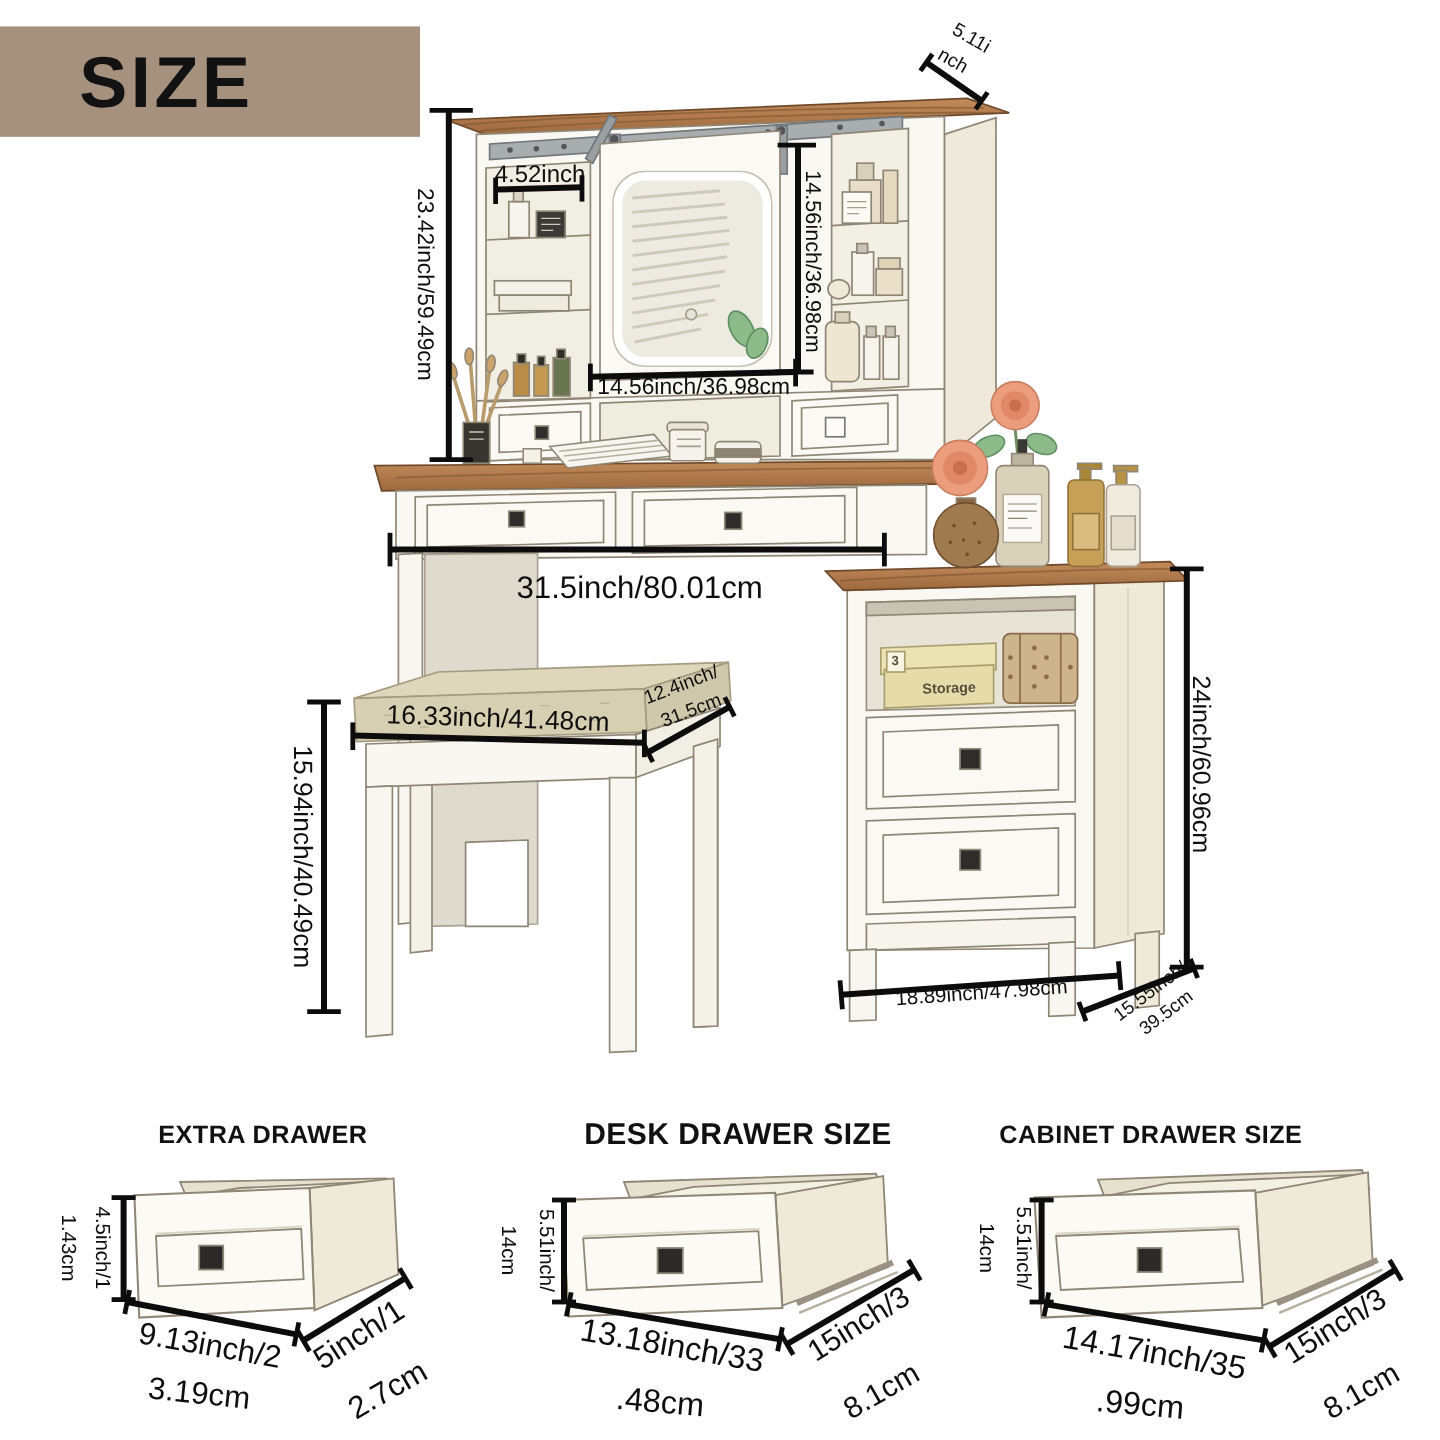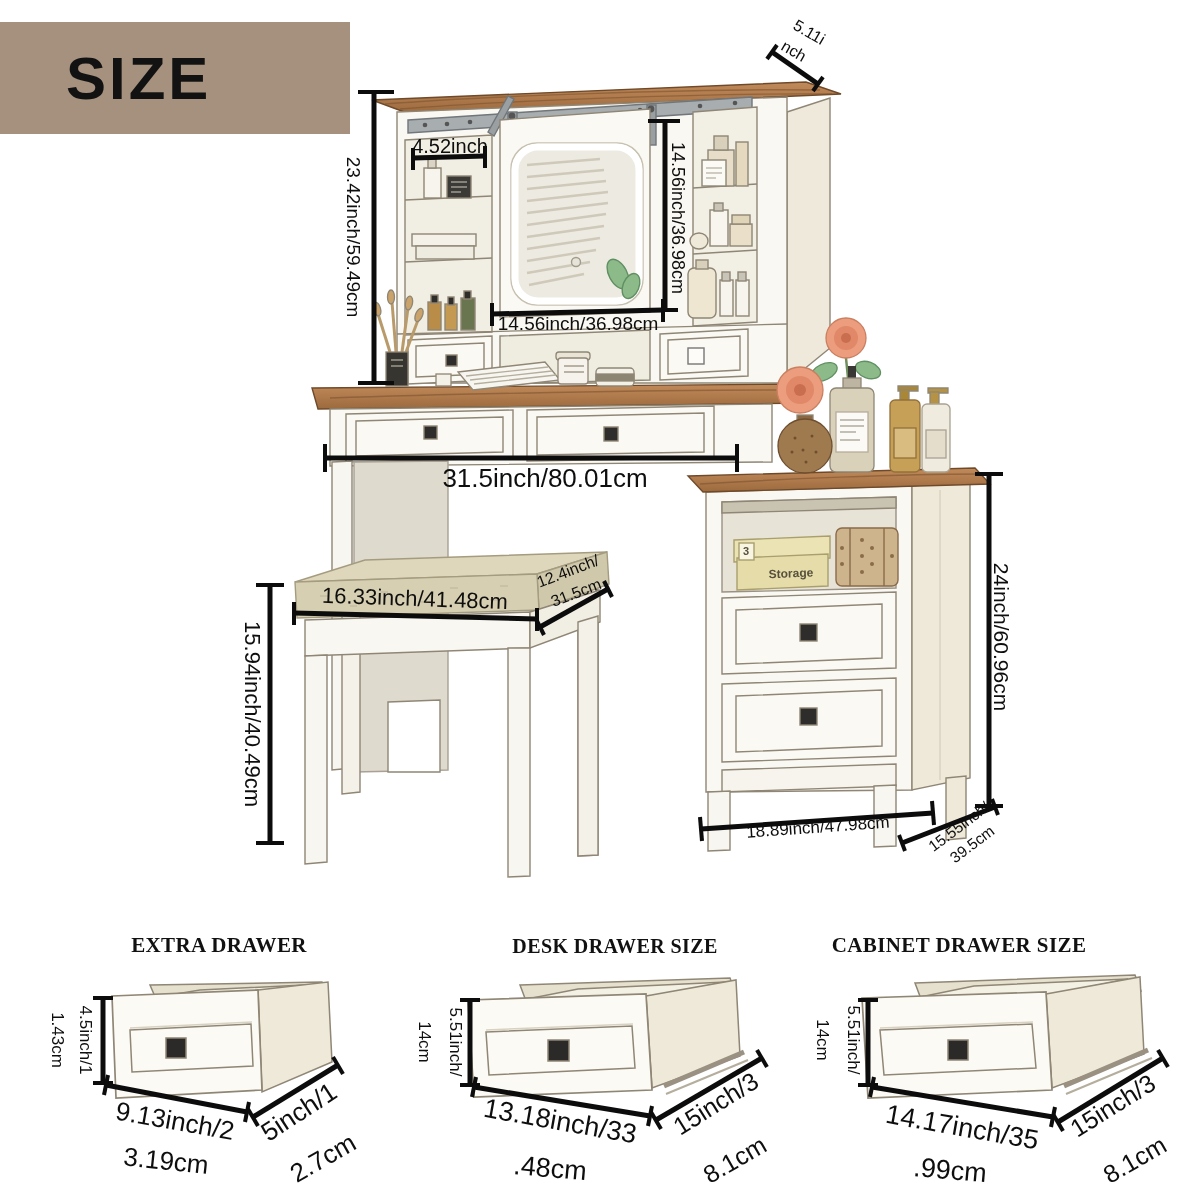--- a/index.html
+++ b/index.html
@@ -1,26 +1,26 @@
 <!DOCTYPE html>
 <html><head>
 <meta charset="utf-8">
 <style>
   html,body{margin:0;padding:0;background:#ffffff;}
   .page{position:relative;width:1200px;height:1200px;background:#ffffff;overflow:hidden;
         font-family:"Liberation Sans","DejaVu Sans",sans-serif;}
   .art{position:absolute;left:0;top:0;}
-  .size-banner{position:absolute;left:0;top:22px;width:350px;height:112px;background:#a5917e;
+  .size-banner{position:absolute;left:0;top:22px;width:350px;height:92px;background:#a5917e;
         display:flex;align-items:center;padding-left:66px;box-sizing:border-box;}
   .size-banner span{font-size:60px;font-weight:800;letter-spacing:3px;color:#121212;}
   .lbl{position:absolute;color:#0e0e0e;white-space:nowrap;transform:translate(-50%,-50%);
        line-height:1.1;z-index:5;}
   .vblock{text-align:center;}
   .wrapblock{text-align:left;}
-  .sec-title{font-weight:700;letter-spacing:.4px;color:#111;font-family:Liberation Serif, serif;}
+  .sec-title{font-weight:700;letter-spacing:.4px;color:#111;}
   .tiny{color:#57503d;}
 </style>
 </head>
 <body>
 
 <div class="page">
 
 <svg class="art" width="1200" height="1200" viewBox="0 0 1200 1200">
   <defs>
     <linearGradient id="wd" x1="0" y1="0" x2="0" y2="1">
@@ -411,21 +411,21 @@
 </div>
 
 <div class="lbl" style="left:353px;top:237px;font-size:19px;transform:translate(-50%,-50%) rotate(90deg);">23.42inch/59.49cm</div>
 <div class="lbl" style="left:450px;top:146px;font-size:20px;">4.52inch</div>
 <div class="lbl wrapblock" style="left:803px;top:43px;font-size:16px;line-height:1.5;transform:translate(-50%,-50%) rotate(30deg);">
   <div>5.11i</div>
   <div>nch</div>
 </div>
 <div class="lbl" style="left:677px;top:218px;font-size:18px;transform:translate(-50%,-50%) rotate(90deg);">14.56inch/36.98cm</div>
 <div class="lbl" style="left:578px;top:324px;font-size:19px;">14.56inch/36.98cm</div>
-<div class="lbl" style="left:533px;top:478px;font-size:26px;margin-left:12px;">31.5inch/80.01cm</div>
+<div class="lbl" style="left:533px;top:490px;font-size:26px;">31.5inch/80.01cm</div>
 <div class="lbl" style="left:252px;top:714px;font-size:22px;transform:translate(-50%,-50%) rotate(90deg);">15.94inch/40.49cm</div>
 <div class="lbl" style="left:415px;top:599px;font-size:22px;transform:translate(-50%,-50%) rotate(2deg);">16.33inch/41.48cm</div>
 <div class="lbl vblock" style="left:572px;top:582px;font-size:16px;line-height:1.45;transform:translate(-50%,-50%) rotate(-21deg);">
   <div>12.4inch/</div>
   <div>31.5cm</div>
 </div>
 <div class="lbl" style="left:1001px;top:637px;font-size:21px;transform:translate(-50%,-50%) rotate(90deg);">24inch/60.96cm</div>
 <div class="lbl" style="left:818px;top:828px;font-size:17px;transform:translate(-50%,-50%) rotate(-4deg);">18.89inch/47.98cm</div>
 <div class="lbl vblock" style="left:966px;top:836px;font-size:15.5px;line-height:1.45;transform:translate(-50%,-50%) rotate(-37deg);">
   <div>15.55inch/</div>
@@ -438,21 +438,21 @@
 <div class="lbl sec-title" style="left:219px;top:946px;font-size:21px;">EXTRA DRAWER</div>
 <div class="lbl vblock" style="left:71px;top:1040px;font-size:17px;line-height:1.65;transform:translate(-50%,-50%) rotate(90deg);">
   <div>4.5inch/1</div>
   <div>1.43cm</div>
 </div>
 <div class="lbl" style="left:175px;top:1121px;font-size:26px;transform:translate(-50%,-50%) rotate(10deg);">9.13inch/2</div>
 <div class="lbl" style="left:166px;top:1161px;font-size:26px;transform:translate(-50%,-50%) rotate(6deg);">3.19cm</div>
 <div class="lbl" style="left:299px;top:1112px;font-size:26px;transform:translate(-50%,-50%) rotate(-33deg);">5inch/1</div>
 <div class="lbl" style="left:323px;top:1158px;font-size:26px;transform:translate(-50%,-50%) rotate(-30deg);">2.7cm</div>
 
-<div class="lbl sec-title" style="left:615px;top:946px;font-size:20px;">DESK DRAWER SIZE</div>
+<div class="lbl sec-title" style="left:615px;top:946px;font-size:25px;">DESK DRAWER SIZE</div>
 <div class="lbl vblock" style="left:439px;top:1042px;font-size:17px;line-height:1.8;transform:translate(-50%,-50%) rotate(90deg);">
   <div>5.51inch/</div>
   <div>14cm</div>
 </div>
 <div class="lbl" style="left:560px;top:1122px;font-size:27px;transform:translate(-50%,-50%) rotate(10deg);">13.18inch/33</div>
 <div class="lbl" style="left:550px;top:1169px;font-size:27px;transform:translate(-50%,-50%) rotate(5deg);">.48cm</div>
 <div class="lbl" style="left:716px;top:1104px;font-size:25px;transform:translate(-50%,-50%) rotate(-32deg);">15inch/3</div>
 <div class="lbl" style="left:735px;top:1160px;font-size:25px;transform:translate(-50%,-50%) rotate(-30deg);">8.1cm</div>
 
 <div class="lbl sec-title" style="left:959px;top:946px;font-size:21px;">CABINET DRAWER SIZE</div>

